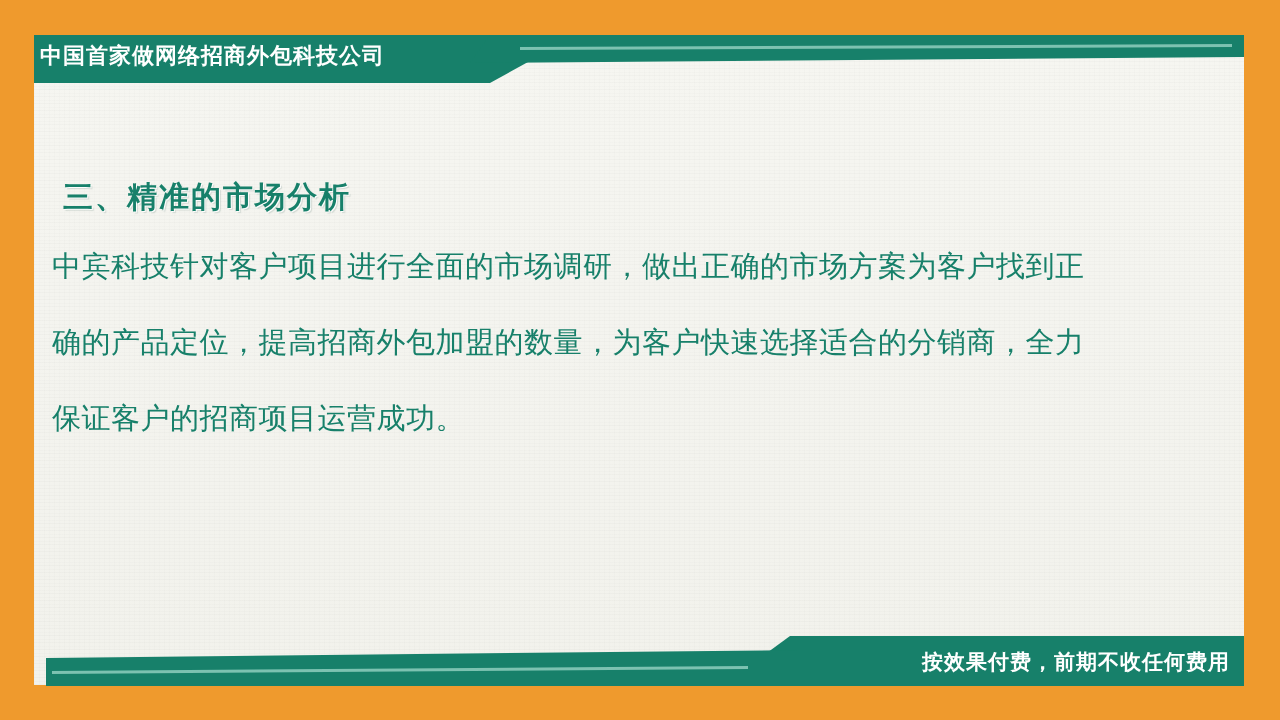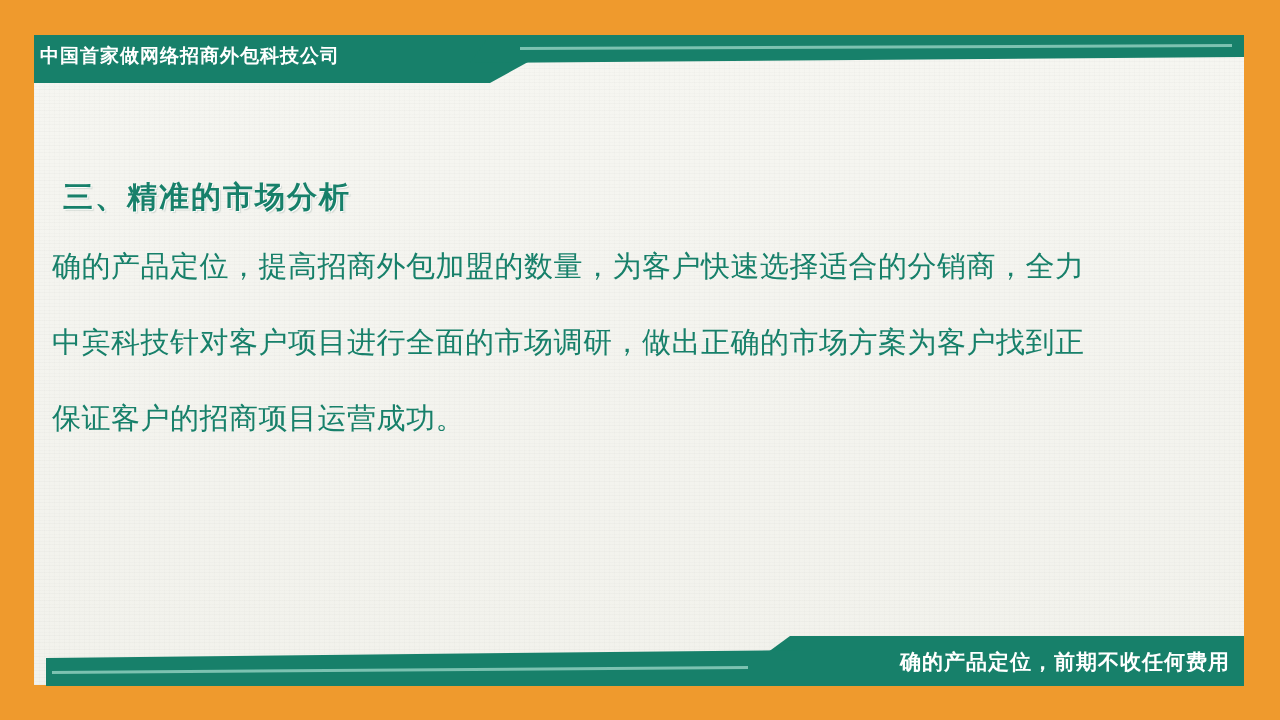--- a/index.html
+++ b/index.html
@@ -58,21 +58,21 @@
   #header-band svg { display: block; }
 
   #header-title {
     position: absolute;
     left: 40px;
     top: 38px;
     width: 470px;
     height: 36px;
     line-height: 36px;
     color: #ffffff;
-    font-size: 19px;
+    font-size: 22px;
     font-weight: bold;
     letter-spacing: 1px;
     white-space: nowrap;
   }
 
   
   #section-title {
     position: absolute;
     left: 63px;
     top: 135px;
@@ -140,31 +140,31 @@
 
       <polygon points="520,12 1232,9 1232,12 520,15" fill="#7cc2b1"></polygon>
     </svg>
   </div>
 
   <div id="header-title">中国首家做网络招商外包科技公司</div>
 
   <div id="section-title">三、精准的市场分析</div>
 
   <div id="body-text">
+    <span class="ln">中宾科技针对客户项目进行全面的市场调研，做出正确的市场方案为客户找到正</span>
     <span class="ln">确的产品定位，提高招商外包加盟的数量，为客户快速选择适合的分销商，全力</span>
-    <span class="ln">中宾科技针对客户项目进行全面的市场调研，做出正确的市场方案为客户找到正</span>
     <span class="ln">保证客户的招商项目运营成功。</span>
   </div>
 
   <div id="footer-band">
     <svg width="1280" height="50" viewBox="0 0 1280 50" xmlns="http://www.w3.org/2000/svg">
 
       <polygon points="790,0 1244,0 1244,50 760,50 760,22" fill="#17806a"></polygon>
 
       <polygon points="46,22 800,14 800,50 46,50" fill="#17806a"></polygon>
 
       <polygon points="52,35 748,30 748,33 52,38" fill="#7cc2b1"></polygon>
     </svg>
   </div>
 
-  <div id="footer-text">确的产品定位，前期不收任何费用</div>
+  <div id="footer-text">按效果付费，前期不收任何费用</div>
 
 </div>
 
 </body></html>

